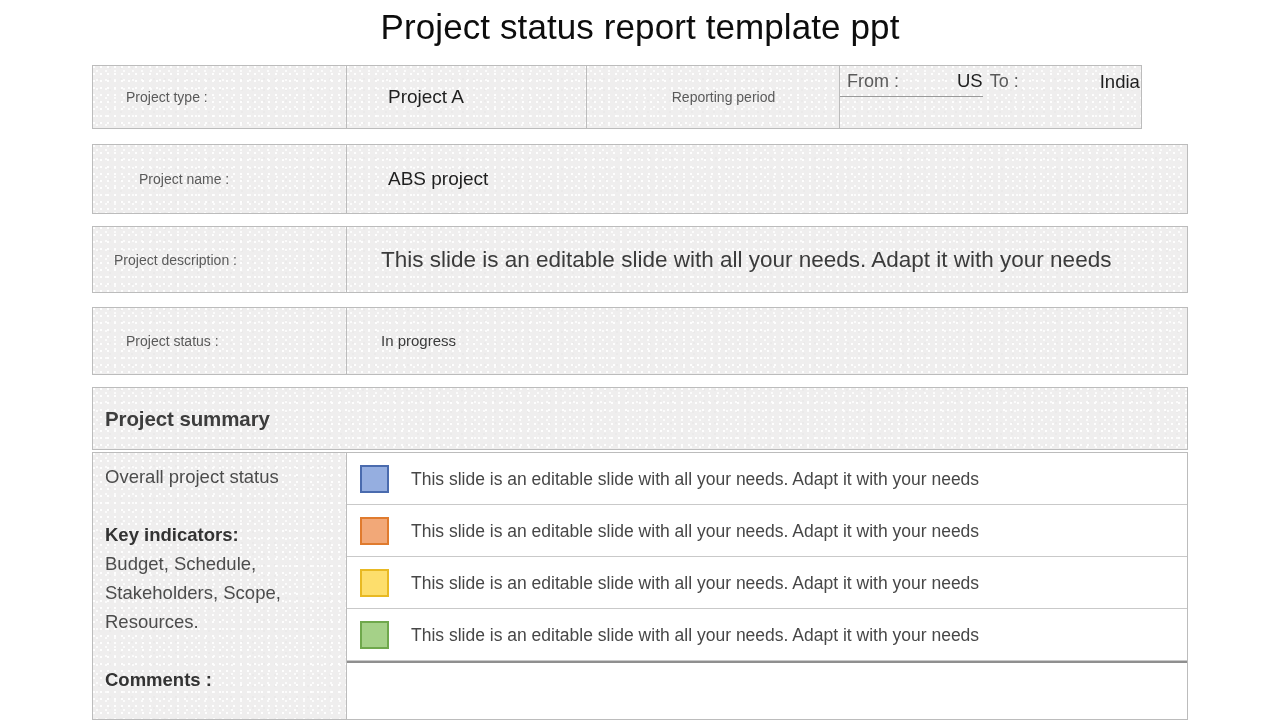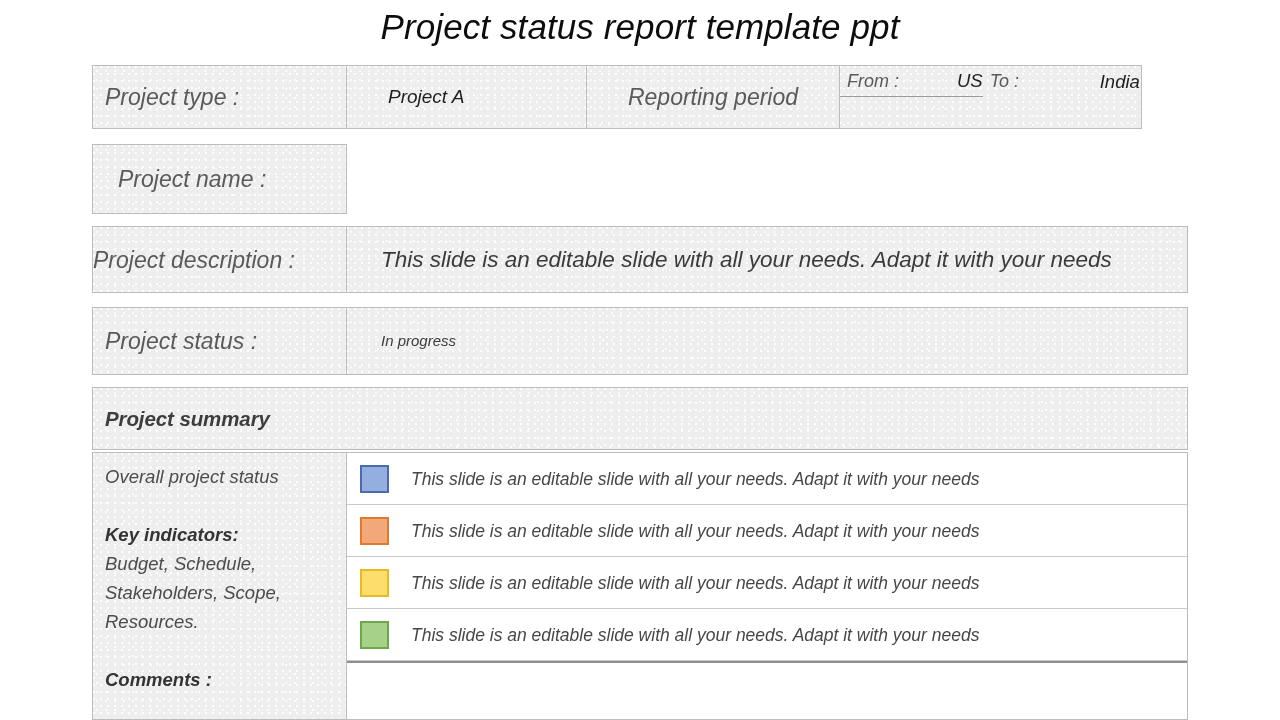--- a/index.html
+++ b/index.html
@@ -14,21 +14,20 @@
     font-family: "Liberation Sans", sans-serif;
     -webkit-font-smoothing: antialiased;
   }
 
   
   .slide {
     position: relative;
     width: 1280px;
     height: 720px;
     background: #ffffff;
-    font-style: italic;
   }
 
   
   .slide-title {
     position: absolute;
     left: 0;
     top: 4px;
     width: 1280px;
     text-align: center;
     font-size: 35px;
@@ -46,23 +45,24 @@
       radial-gradient(circle at 1px 1px, rgba(255,255,255,0.95) 0.8px, rgba(0,0,0,0) 1.1px),
       radial-gradient(circle at 4px 5px, rgba(255,255,255,0.8) 0.7px, rgba(0,0,0,0) 1.0px),
       radial-gradient(circle at 6px 2px, rgba(0,0,0,0.025) 0.6px, rgba(0,0,0,0) 0.9px);
     background-size: 7px 7px, 9px 9px, 11px 11px;
     border: 1px solid #bcbcbc;
     box-sizing: border-box;
   }
 
   .label-text {
     color: #5a5a5a;
-    font-size: 23px;
+    font-size: 14px;
     line-height: 24px;
     font-weight: 400;
+    margin-left: 21px;
   }
   .value-text {
     color: #1f1f1f;
     font-size: 19px;
     line-height: 24px;
     font-weight: 400;
   }
 
   
   .row1 {
@@ -285,20 +285,23 @@
       <div class="r1-sub">
         <span class="sub-label">To :</span>
         <span class="sub-value">India</span>
       </div>
     </div>
   </div>
 
   <div class="row2">
     <div class="gcell r2-c1">
       <span class="label-text">Project name :</span>
+    </div>
+    <div class="gcell r2-c2">
+      <span class="value-text">ABS project</span>
     </div>
   </div>
 
   <div class="row3">
     <div class="gcell r3-c1">
       <span class="label-text">Project description :</span>
     </div>
     <div class="gcell r3-c2">
       <span class="desc-text">This slide is an editable slide with all your needs. Adapt it with your needs</span>
     </div>

